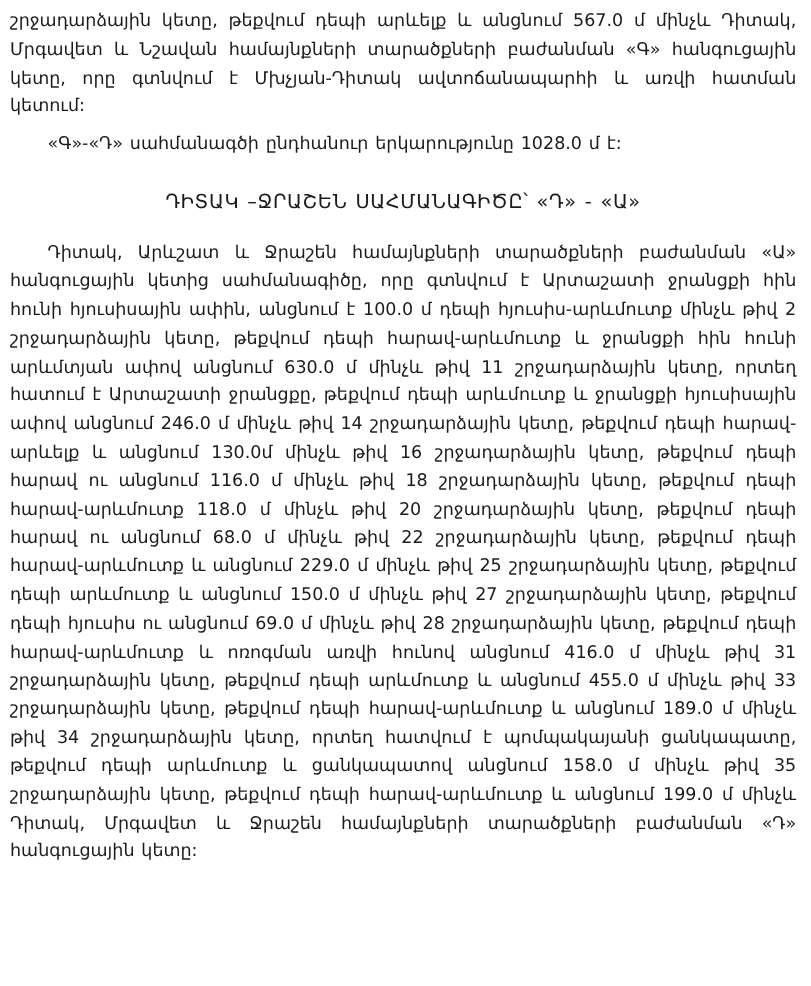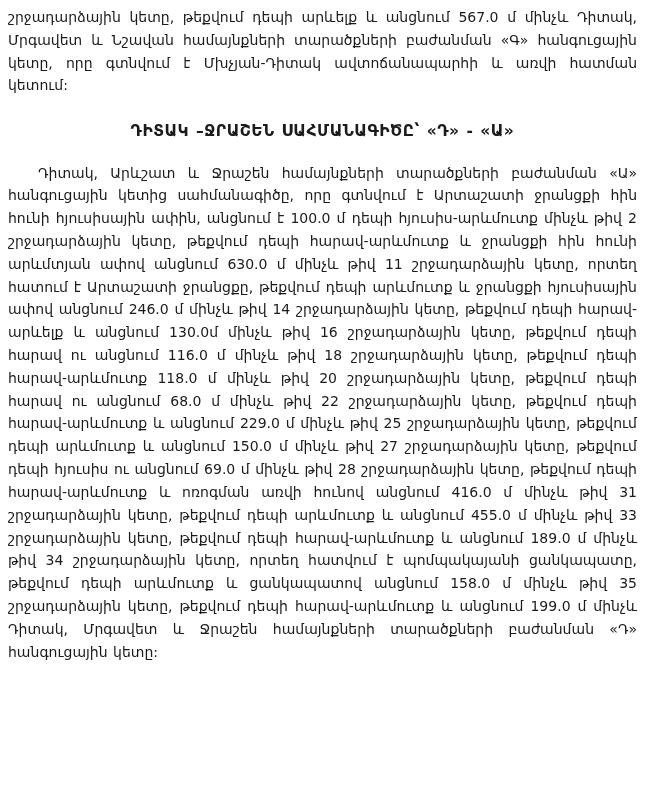--- a/index.html
+++ b/index.html
@@ -29,31 +29,32 @@
     word-spacing: 1px;
   }
   p.indent {
     text-indent: 30px;
   }
   .para-total-gd {
     margin-top: 7px;
   }
   .section-heading {
     font-size: 15.5px;
-    font-weight: bold;
+    font-weight: normal;
     text-align: center;
     letter-spacing: 0.5px;
     margin: 22px 0 17px 0;
   }
 </style>
 </head>
 <body>
 
 <div class="page">
 
   <p>շրջադարձային կետը, թեքվում դեպի արևելք և անցնում 567.0 մ մինչև Դիտակ, Մրգավետ և Նշավան համայնքների տարածքների բաժանման «Գ» հանգուցային կետը, որը գտնվում է Մխչյան-Դիտակ ավտոճանապարհի և առվի հատման կետում:</p>
 
+  <p class="indent para-total-gd">«Գ»-«Դ» սահմանագծի ընդհանուր երկարությունը 1028.0 մ է:</p>
 
   <p class="section-heading">ԴԻՏԱԿ –ՋՐԱՇԵՆ ՍԱՀՄԱՆԱԳԻԾԸ՝ «Դ» - «Ա»</p>
 
   <p class="indent">Դիտակ, Արևշատ և Ջրաշեն համայնքների տարածքների բաժանման «Ա» հանգուցային կետից սահմանագիծը, որը գտնվում է Արտաշատի ջրանցքի հին հունի հյուսիսային ափին, անցնում է 100.0 մ դեպի հյուսիս-արևմուտք մինչև թիվ 2 շրջադարձային կետը, թեքվում դեպի հարավ-արևմուտք և ջրանցքի հին հունի արևմտյան ափով անցնում 630.0 մ մինչև թիվ 11 շրջադարձային կետը, որտեղ հատում է Արտաշատի ջրանցքը, թեքվում դեպի արևմուտք և ջրանցքի հյուսիսային ափով անցնում 246.0 մ մինչև թիվ 14 շրջադարձային կետը, թեքվում դեպի հարավ-արևելք և անցնում 130.0մ մինչև թիվ 16 շրջադարձային կետը, թեքվում դեպի հարավ ու անցնում 116.0 մ մինչև թիվ 18 շրջադարձային կետը, թեքվում դեպի հարավ-արևմուտք 118.0 մ մինչև թիվ 20 շրջադարձային կետը, թեքվում դեպի հարավ ու անցնում 68.0 մ մինչև թիվ 22 շրջադարձային կետը, թեքվում դեպի հարավ-արևմուտք և անցնում 229.0 մ մինչև թիվ 25 շրջադարձային կետը, թեքվում դեպի արևմուտք և անցնում 150.0 մ մինչև թիվ 27 շրջադարձային կետը, թեքվում դեպի հյուսիս ու անցնում 69.0 մ մինչև թիվ 28 շրջադարձային կետը, թեքվում դեպի հարավ-արևմուտք և ոռոգման առվի հունով անցնում 416.0 մ մինչև թիվ 31 շրջադարձային կետը, թեքվում դեպի արևմուտք և անցնում 455.0 մ մինչև թիվ 33 շրջադարձային կետը, թեքվում դեպի հարավ-արևմուտք և անցնում 189.0 մ մինչև թիվ 34 շրջադարձային կետը, որտեղ հատվում է պոմպակայանի ցանկապատը, թեքվում դեպի արևմուտք և ցանկապատով անցնում 158.0 մ մինչև թիվ 35 շրջադարձային կետը, թեքվում դեպի հարավ-արևմուտք և անցնում 199.0 մ մինչև Դիտակ, Մրգավետ և Ջրաշեն համայնքների տարածքների բաժանման «Դ» հանգուցային կետը:</p>
 
 </div>
 
 </body></html>

